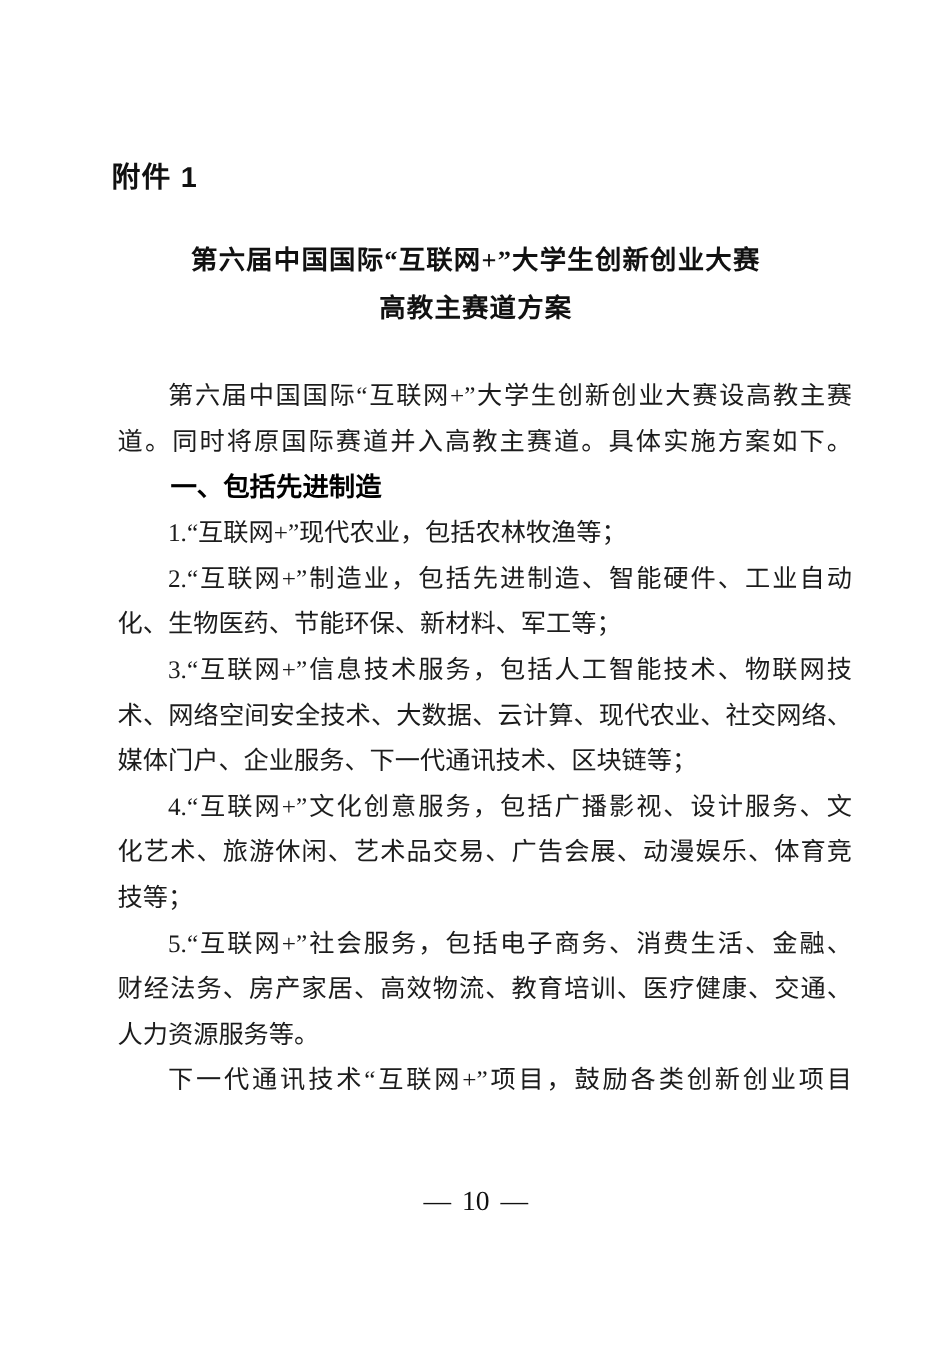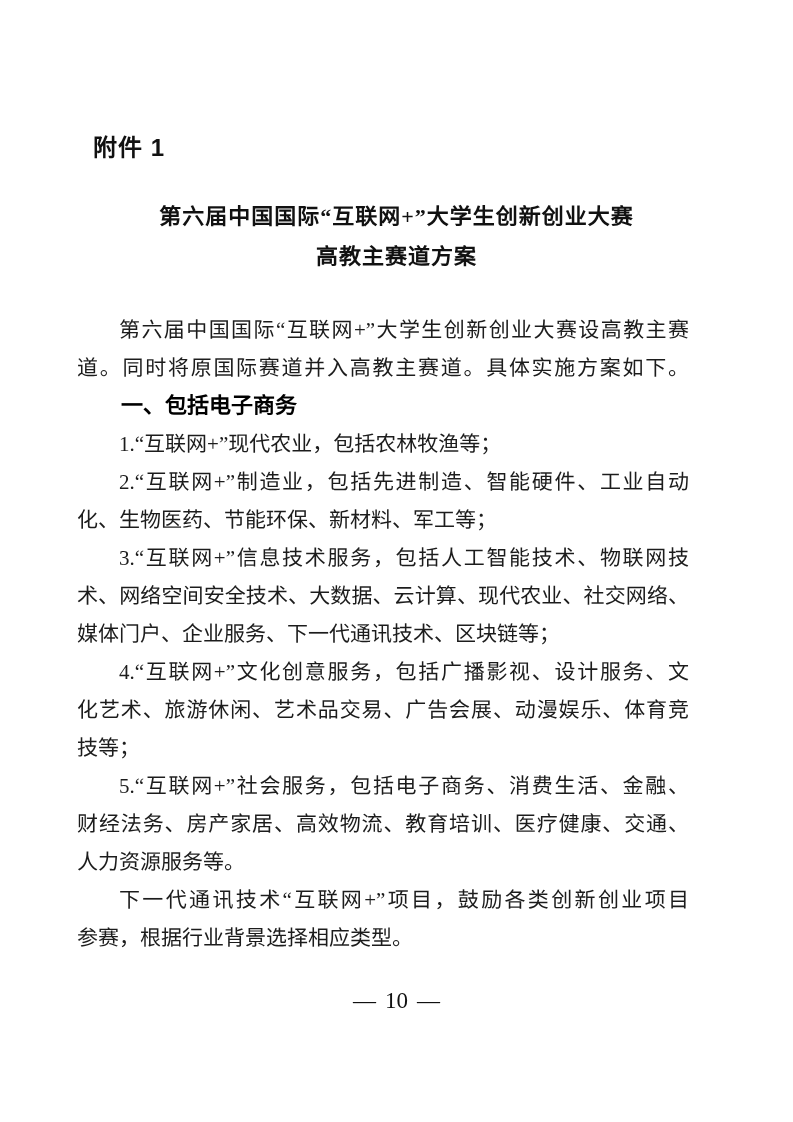--- a/index.html
+++ b/index.html
@@ -33,21 +33,21 @@
     text-align: center;
     font-family: cursive;
     font-size: 22px;
     line-height: 40px;
     font-weight: 600;
     letter-spacing: 1px;
     color: #111;
   }
   .doc-body {
     position: absolute;
-    left: 77px;
+    left: 98px;
     top: 311px;
     width: 612px;
     font-size: 21px;
     line-height: 38px;
     color: #1c1c1c;
   }
   .line { height: 38px; white-space: normal; }
   .ind { text-indent: 2em; }
   .just {
     text-align: justify;
@@ -81,41 +81,40 @@
   <div class="title-block">
     <div class="title-line">第六届中国国际“互联网+”大学生创新创业大赛</div>
     <div class="title-line">高教主赛道方案</div>
   </div>
 
   <div class="doc-body">
 
     <div class="line just ind">第六届中国国际“互联网+”大学生创新创业大赛设高教主赛</div>
     <div class="line just">道。同时将原国际赛道并入高教主赛道。具体实施方案如下。</div>
 
-    <div class="line heading ind">一、包括电子商务</div>
+    <div class="line heading ind">一、包括先进制造</div>
 
     <div class="line ind">1.“互联网+”现代农业，包括农林牧渔等；</div>
 
     <div class="line just ind">2.“互联网+”制造业，包括先进制造、智能硬件、工业自动</div>
     <div class="line">化、生物医药、节能环保、新材料、军工等；</div>
 
     <div class="line just ind">3.“互联网+”信息技术服务，包括人工智能技术、物联网技</div>
     <div class="line just">术、网络空间安全技术、大数据、云计算、现代农业、社交网络、</div>
     <div class="line">媒体门户、企业服务、下一代通讯技术、区块链等；</div>
 
     <div class="line just ind">4.“互联网+”文化创意服务，包括广播影视、设计服务、文</div>
     <div class="line just">化艺术、旅游休闲、艺术品交易、广告会展、动漫娱乐、体育竞</div>
     <div class="line">技等；</div>
 
     <div class="line just ind">5.“互联网+”社会服务，包括电子商务、消费生活、金融、</div>
     <div class="line just">财经法务、房产家居、高效物流、教育培训、医疗健康、交通、</div>
     <div class="line">人力资源服务等。</div>
 
     <div class="line just ind">下一代通讯技术“互联网+”项目，鼓励各类创新创业项目</div>
-    <div class="line">参赛，根据行业背景选择相应类型。</div>
 
   </div>
 
   <div class="footer">
     <span>—</span><span class="num">10</span><span>—</span>
   </div>
 
 </div>
 
 </body></html>

